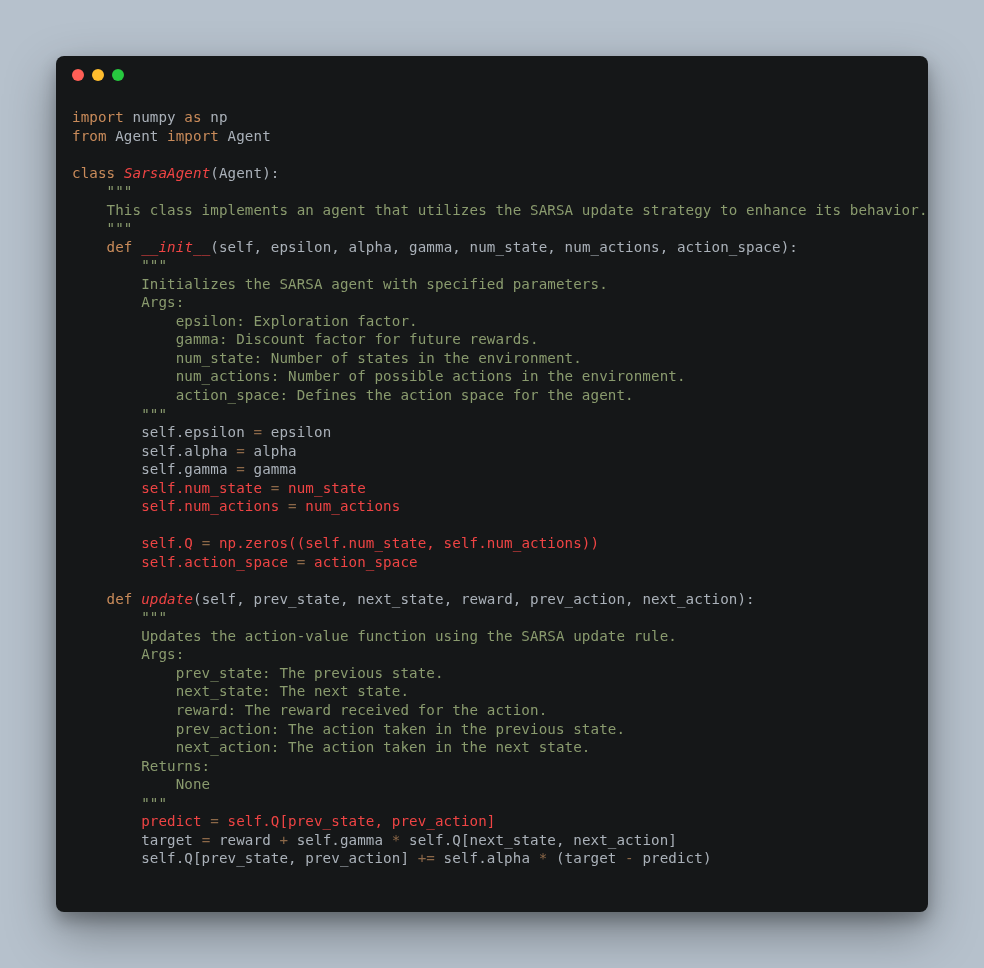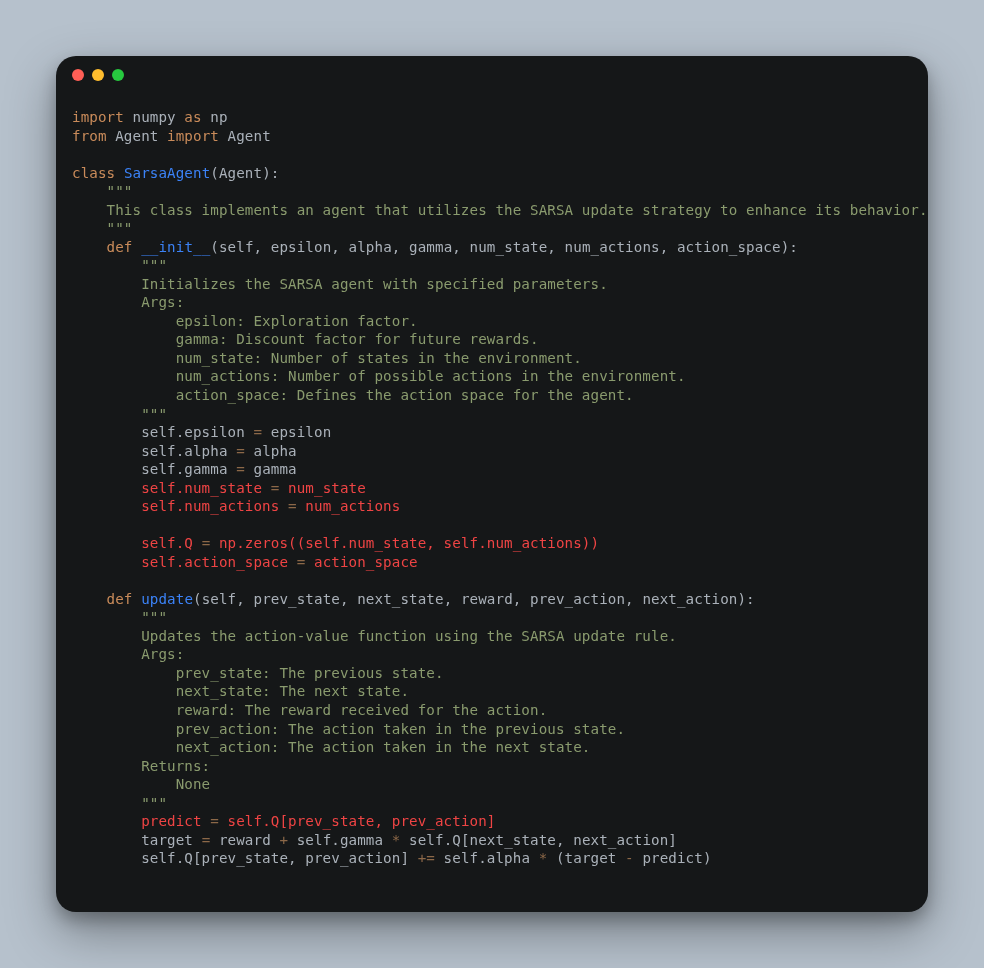--- a/index.html
+++ b/index.html
@@ -13,21 +13,21 @@
       background: #b6c1cc;
       display: flex;
       align-items: center;
       justify-content: center;
       font-family: ui-monospace, "SF Mono", Menlo, Monaco, Consolas, monospace;
     }
     .window {
       width: 872px;
       height: 856px;
       background: #151718;
-      border-radius: 20px;
+      border-radius: 8px;
       box-shadow: 0 20px 50px rgba(0,0,0,0.35), 0 8px 16px rgba(0,0,0,0.25);
       overflow: hidden;
     }
     .titlebar {
       height: 38px;
       display: flex;
       align-items: center;
       padding-left: 16px;
       gap: 8px;
     }
@@ -42,21 +42,21 @@
     .code {
       padding: 14px 16px 20px 16px;
       font-size: 14.2px;
       line-height: 1.305;
       white-space: pre;
       color: #c9d1d9;
       letter-spacing: 0.1px;
     }
     .c-plain { color: #aab1b9; }
     .c-kw { color: #c98b5a; }
-    .c-name { color: #3b82f6; }
+    .c-name { color: #ef4444; font-style: italic; }
     .c-str { color: #8a9b6e; }
     .c-dim { color: #8c6848; }
     .c-hi { color: #ef4444; }
   </style>
 </head>
 <body>
 
 <div class="window">
   <div class="titlebar">
     <div class="traffic-light tl-close"></div>

